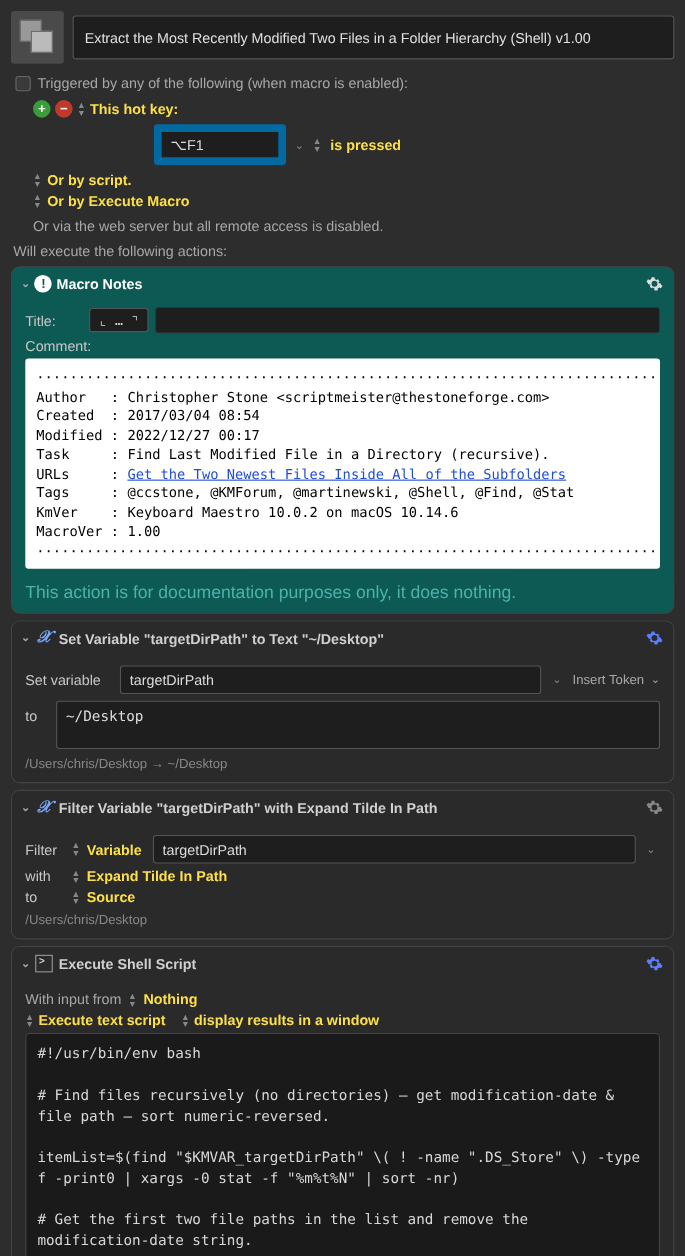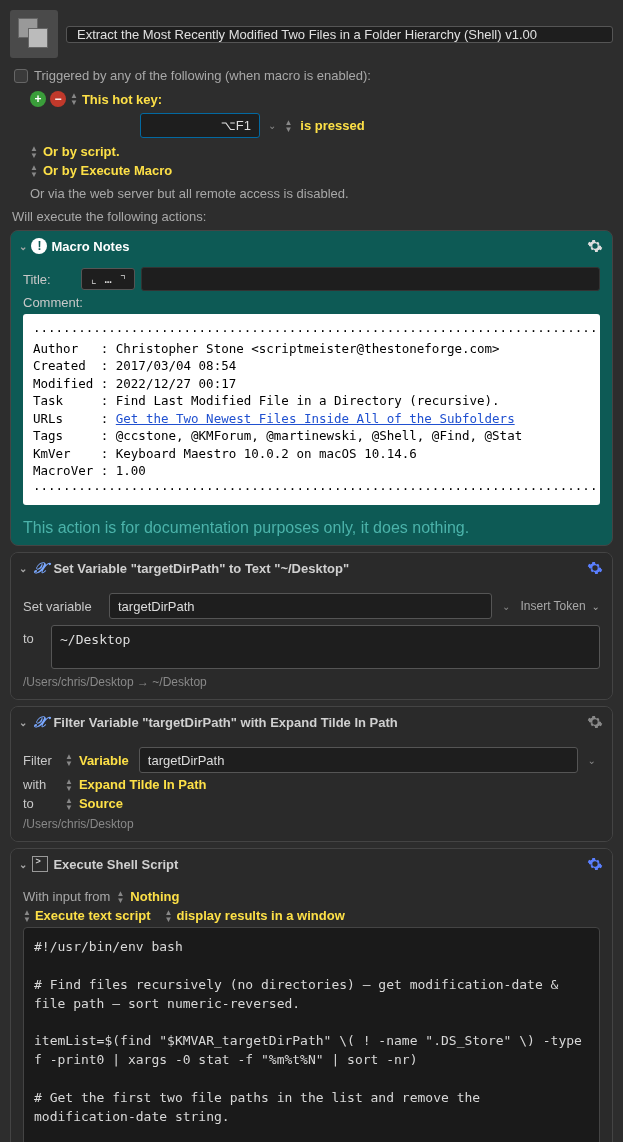--- a/index.html
+++ b/index.html
@@ -20,41 +20,41 @@
   }
   .macro-icon::before, .macro-icon::after {
     content: ""; position: absolute; background: #999;
     border: 1px solid #666;
   }
   .macro-icon::before { width: 18px; height: 18px; top: 8px; left: 8px; }
   .macro-icon::after { width: 18px; height: 18px; top: 18px; left: 18px; background: #bbb; }
   .title-field {
     flex: 1; background: #1e1e1e; color: #e0e0e0;
     border: 1px solid #555; padding: 6px 10px; border-radius: 3px;
-    height: 17px; font-size: 13px;
+    height: 40px; font-size: 13px;
   }
   .trigger-label { display: flex; align-items: flex-end; gap: 6px; margin: 4px 0 8px 4px; color:#a8a8a8;}
   .checkbox {
     width: 14px; height: 14px; border: 1px solid #666;
     background: #3a3a3a; border-radius: 3px;
   }
   .indent-row { display: flex; align-items: center; gap: 4px; margin: 4px 0 4px 20px; color:#a8a8a8;}
   .circ { width: 16px; height: 16px; border-radius: 50%; display:inline-flex; align-items:center; justify-content:center; font-size:12px; color:#fff; font-weight:bold; line-height:1;}
   .circ.green { background: #3a9d3a; }
   .circ.red { background: #c0392b; }
   .updown {
     display:inline-block; font-size:8px; line-height:7px; color:#888; vertical-align:middle;
   }
   .updown::before{content:"▲";display:block;}
   .updown::after{content:"▼";display:block;}
   .bold { font-weight: 700; color:#fde047;}
   .hotkey-row { display:flex; align-items:center; gap:8px; margin: 6px 0 6px 130px;}
   .hotkey-field {
-    width: 120px; background:#1e1e1e; color:#ddd; border:1px solid #0369a1;
-    padding:4px 8px; text-align:right; border-radius:3px; font-size:13px;
+    width: 120px; background:#1e1e1e; color:#ddd; border:7px solid #0369a1;
+    padding:4px 8px; text-align:left; border-radius:3px; font-size:13px;
   }
   .subline { margin: 4px 0 4px 20px; color:#a8a8a8; display:flex; align-items:center; gap:5px;}
   .plain-line { margin: 8px 0 8px 20px; color:#a8a8a8;}
   .exec-line { margin: 8px 0 6px 2px; color:#a8a8a8;}
   .action {
     border: 1px solid #444; border-radius: 8px; margin: 6px 0;
     overflow: hidden;
   }
   .action-header {
     display: flex; align-items: center; padding: 6px 8px;

